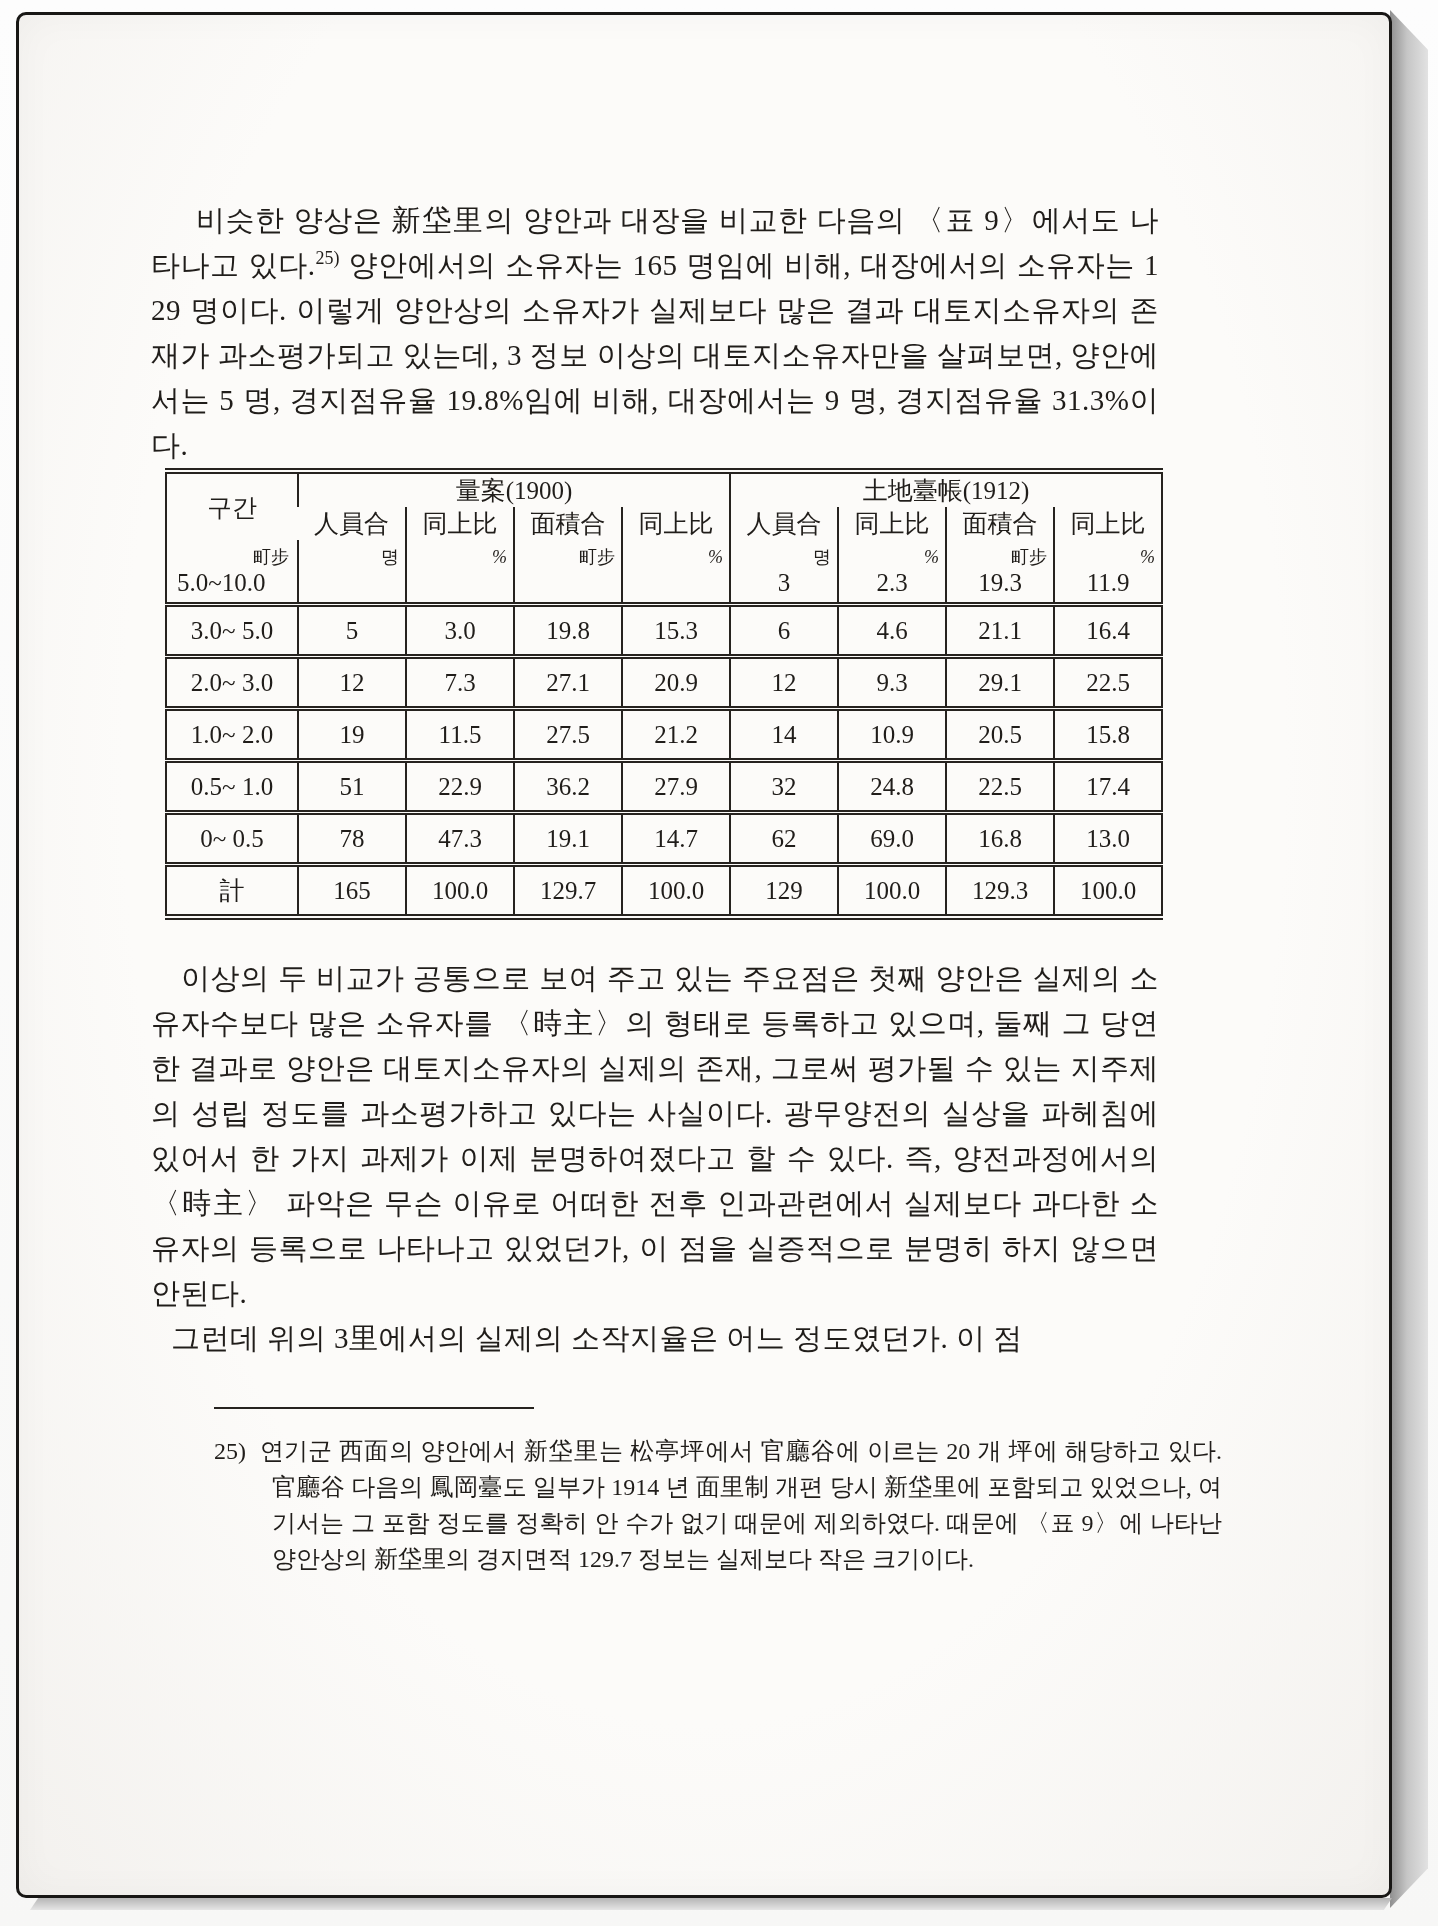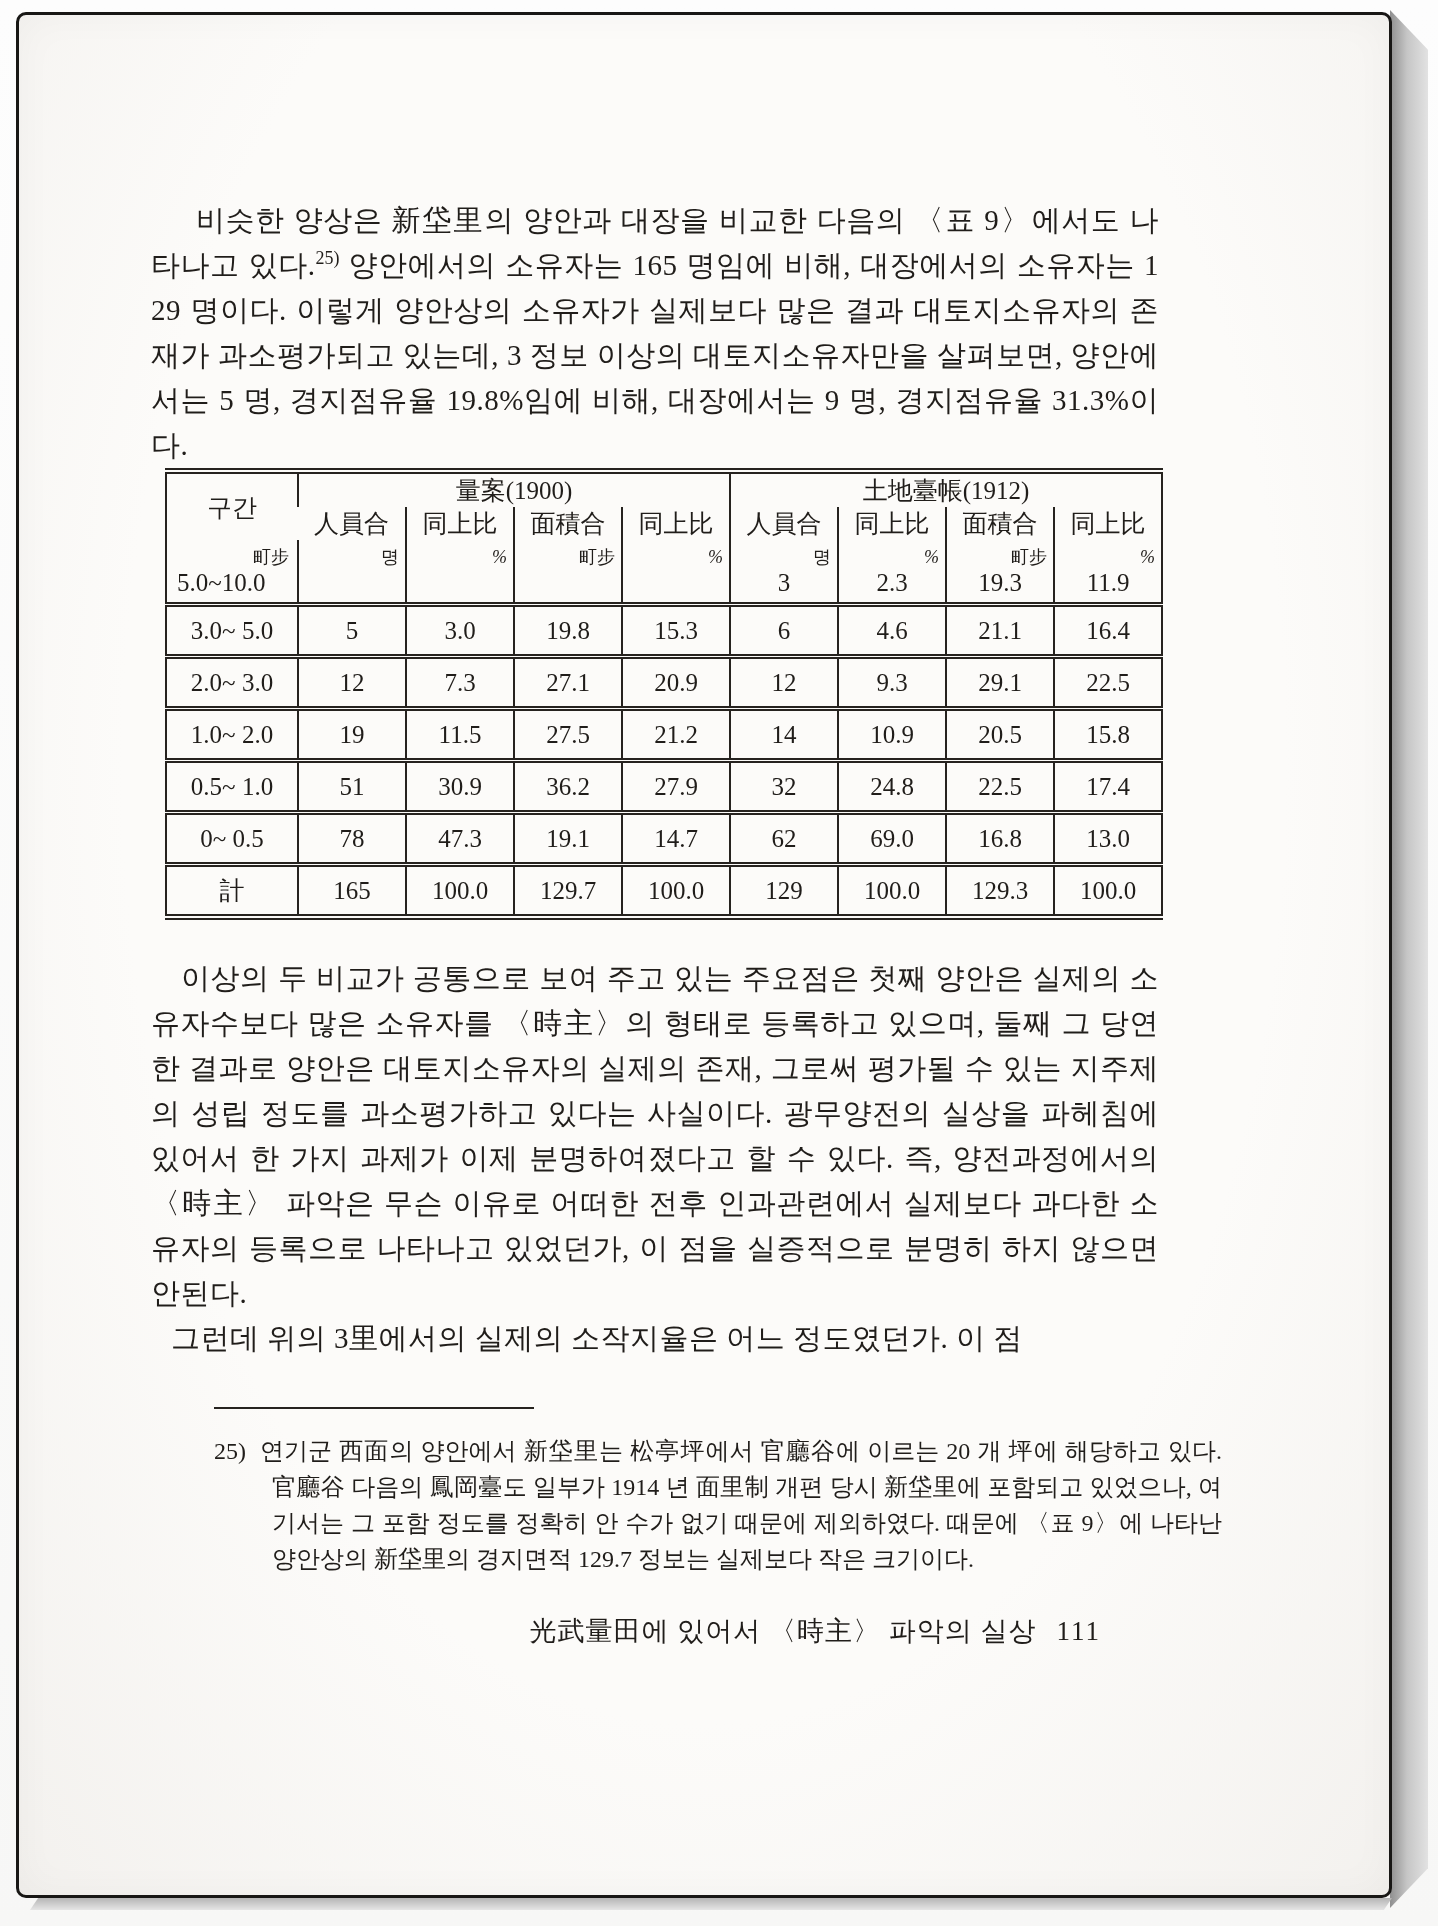--- a/index.html
+++ b/index.html
@@ -209,21 +209,21 @@
               <td>27.5</td>
               <td>21.2</td>
               <td class="grp-div ">14</td>
               <td>10.9</td>
               <td>20.5</td>
               <td>15.8</td>
             </tr>
             <tr>
               <td>0.5~ 1.0</td>
               <td>51</td>
-              <td>30.9</td>
+              <td>22.9</td>
               <td>36.2</td>
               <td>27.9</td>
               <td class="grp-div ">32</td>
               <td>24.8</td>
               <td>22.5</td>
               <td>17.4</td>
             </tr>
             <tr>
               <td>0~ 0.5</td>
               <td>78</td>
@@ -250,17 +250,16 @@
       </table>
 
       <p class="body-par" id="par2"><span class="indent"></span><span>이상의 두 비교가 공통으로 보여 주고 있는 주요점은 첫째 양안은 실제의 소유자수보다 많은 소유자를 〈時主〉의 형태로 등록하고 있으며, 둘째 그 당연한 결과로 양안은 대토지소유자의 실제의 존재, 그로써 평가될 수 있는 지주제의 성립 정도를 과소평가하고 있다는 사실이다. 광무양전의 실상을 파헤침에 있어서 한 가지 과제가 이제 분명하여졌다고 할 수 있다. 즉, 양전과정에서의 〈時主〉 파악은 무슨 이유로 어떠한 전후 인과관련에서 실제보다 과다한 소유자의 등록으로 나타나고 있었던가, 이 점을 실증적으로 분명히 하지 않으면 안된다.</span></p>
 
       <p class="body-par" id="par3"><span class="indent"></span><span>그런데 위의 3里에서의 실제의 소작지율은 어느 정도였던가. 이 점</span></p>
 
       <div class="footnote-rule"></div>
 
       <p class="footnote"><span class="fn-marker">25)</span><span>연기군 西面의 양안에서 新垈里는 松亭坪에서 官廳谷에 이르는 20 개 坪에 해당하고 있다. 官廳谷 다음의 鳳岡臺도 일부가 1914 년 面里制 개편 당시 新垈里에 포함되고 있었으나, 여기서는 그 포함 정도를 정확히 안 수가 없기 때문에 제외하였다. 때문에 〈표 9〉에 나타난 양안상의 新垈里의 경지면적 129.7 정보는 실제보다 작은 크기이다.</span></p>
 
-      <div class="page-footer"><span>光武量田에 있어서 〈時主〉 파악의 실상</span><span class="pg-num">111</span></div>
 
     </div>
   </div>
 </div>
 
 </body></html>

